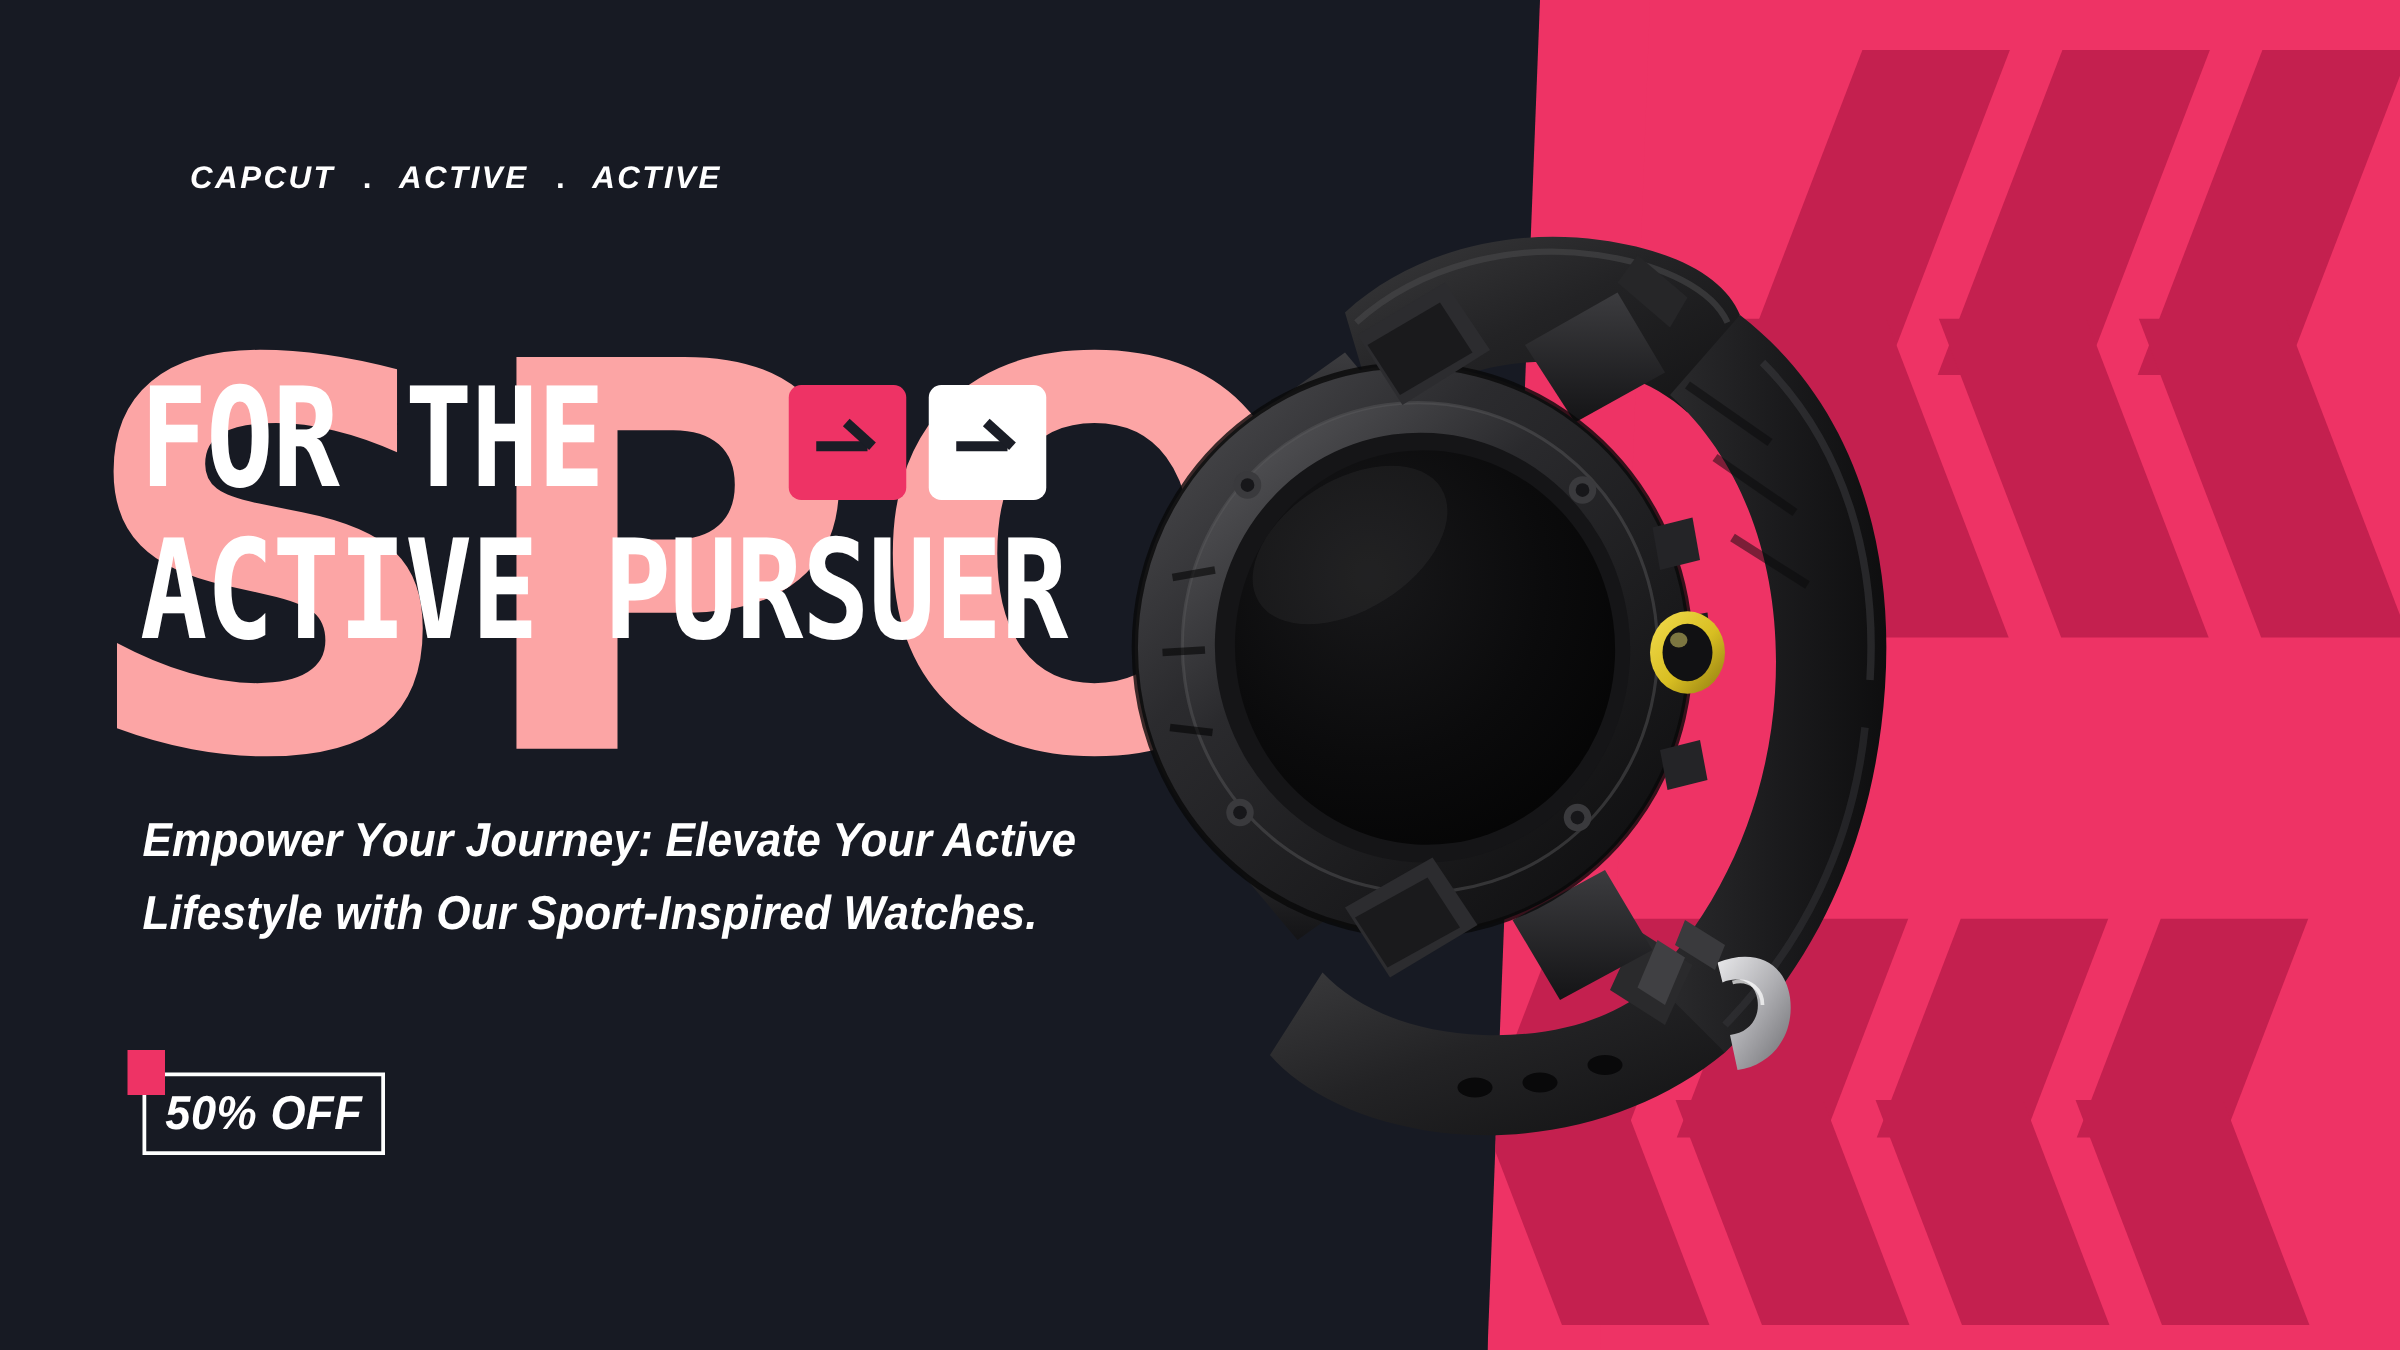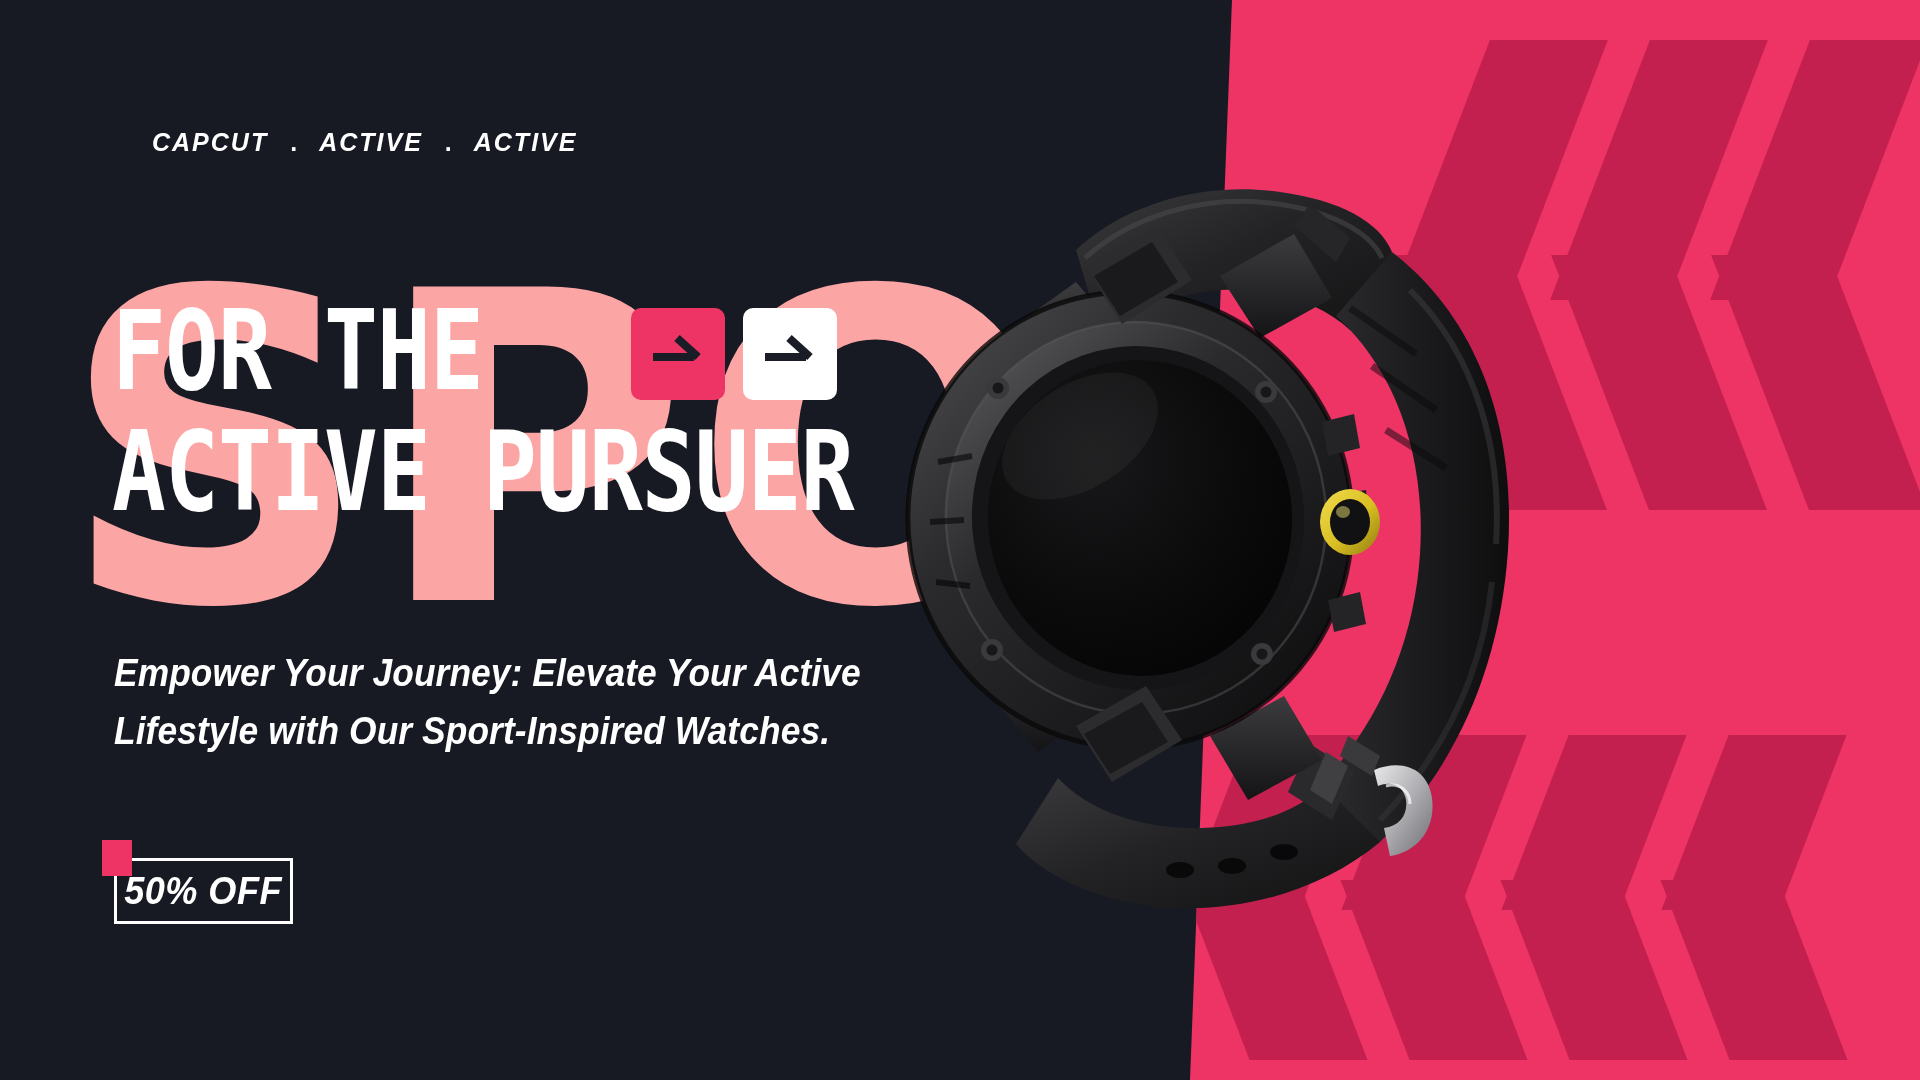--- a/index.html
+++ b/index.html
@@ -172,21 +172,21 @@
     white-space:nowrap;
     transform:scaleX(0.95);
   }
   .badge-mark {
     position:absolute;
     left:-12px; top:-18px;
     width:30px; height:36px;
     background:#EE3365;
     z-index:2;
   }
-  .badge-offer { width:179px; }
+  .badge-offer { width:194px; }
   .badge-url   { width:404px; }
 
   
   .watch-stage {
     position:absolute;
     left:880px; top:130px;
     width:760px; height:840px;
     z-index:6;
   }
   .watch-stage svg { display:block; overflow:visible; }

